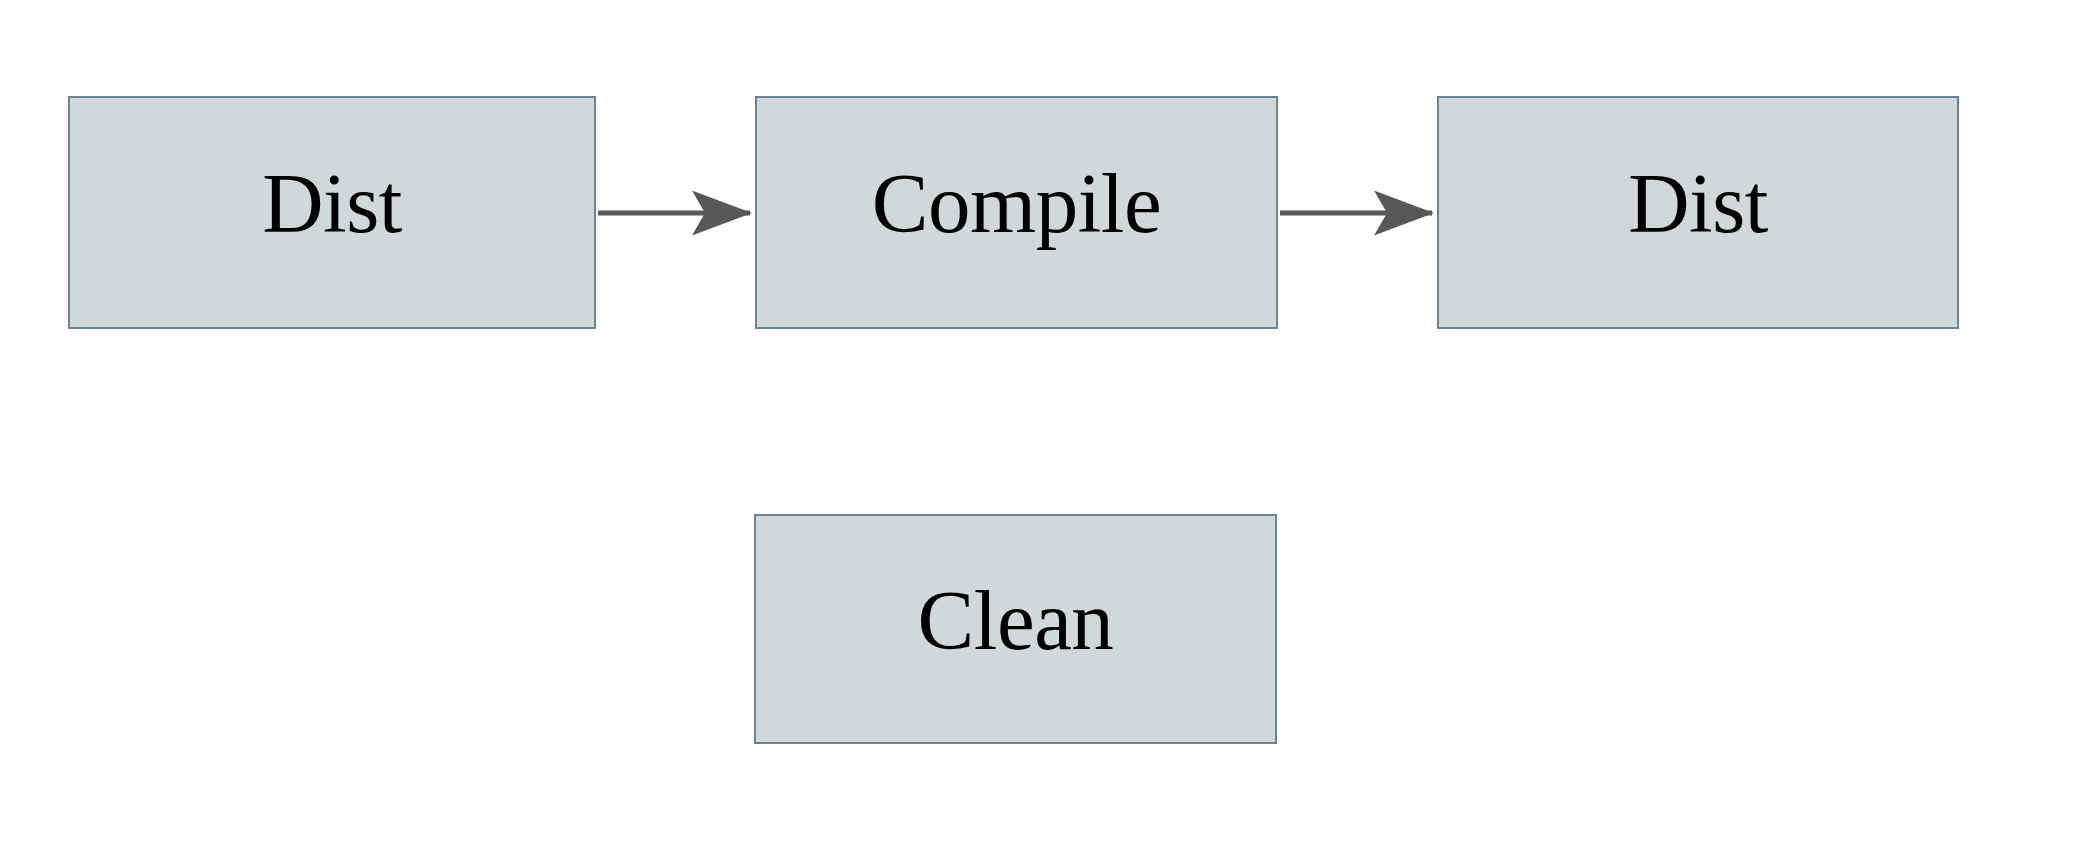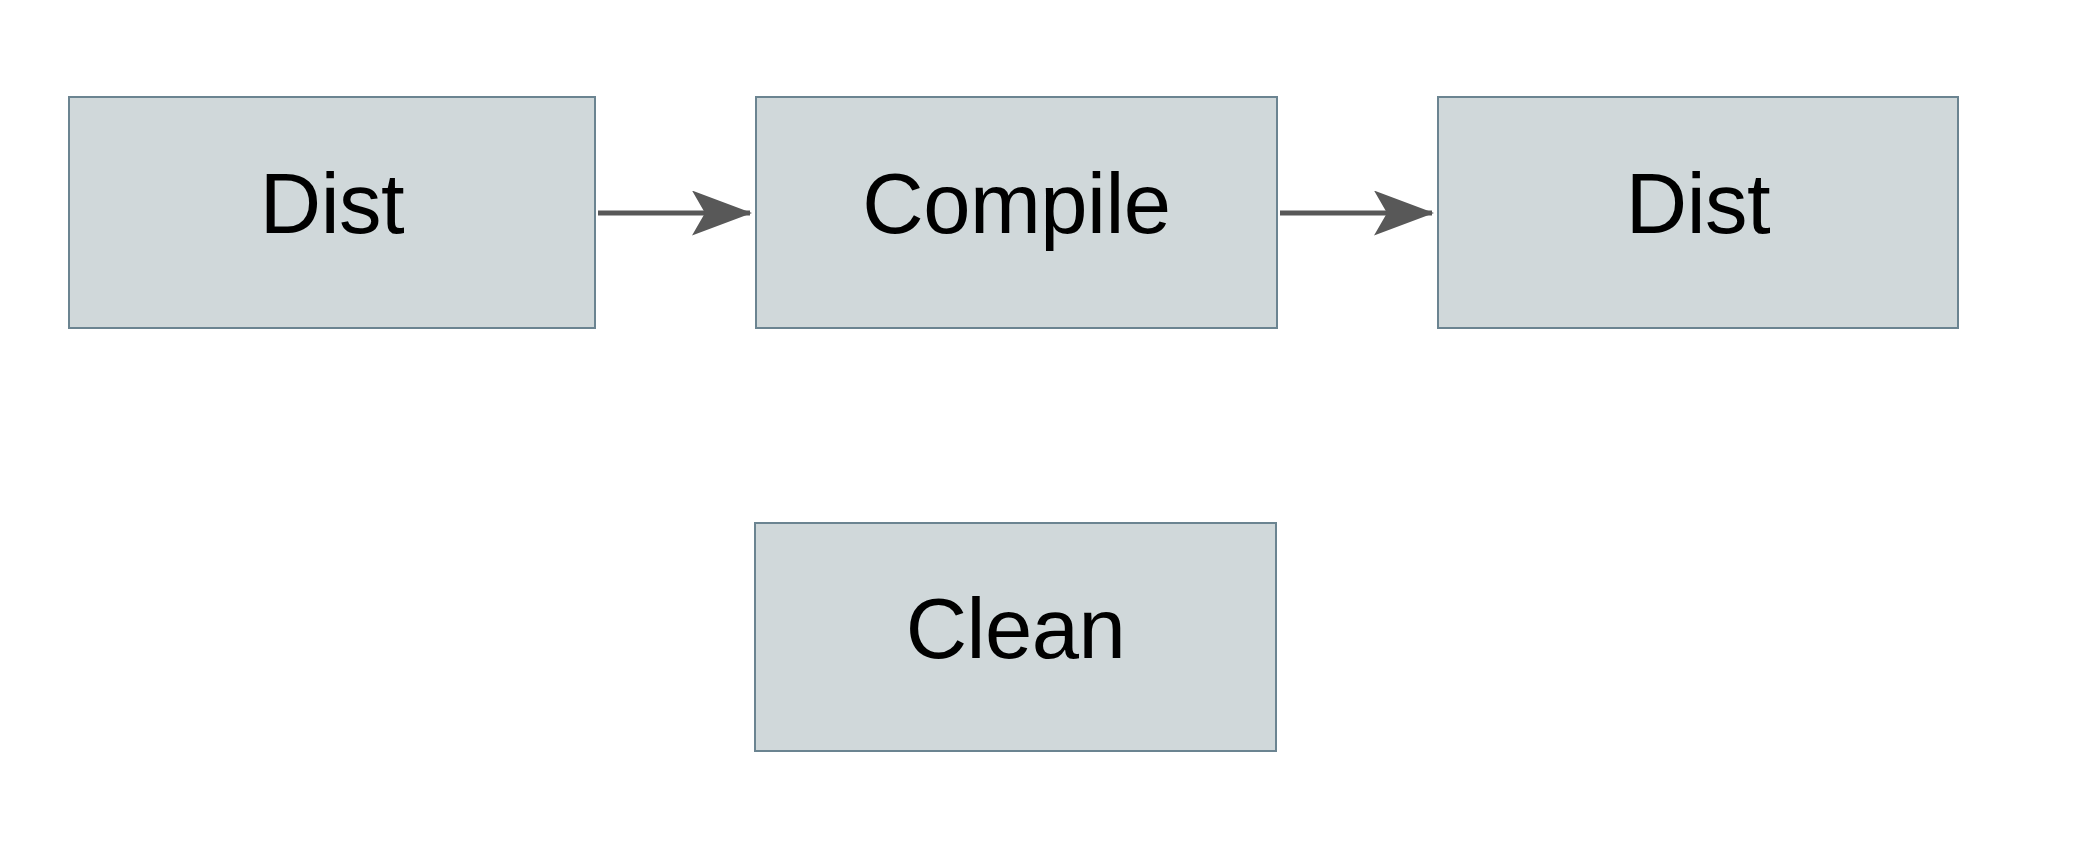--- a/index.html
+++ b/index.html
@@ -21,21 +21,21 @@
   .node {
     position: absolute;
     box-sizing: border-box;
     background: #d0d8da;
     border: 2px solid #6b8491;
     display: flex;
     align-items: center;
     justify-content: center;
   }
   .node-label {
-    font-family: Liberation Sans, sans-serif;
+    font-family: Liberation Serif, serif;
     font-size: 85px;
     line-height: 1;
     font-weight: 400;
     color: #000000;
     letter-spacing: -0.5px;
     white-space: nowrap;
     position: relative;
     top: -9px;
   }
   .edge-layer {
@@ -43,21 +43,21 @@
     left: 0;
     top: 0;
     width: 2078px;
     height: 848px;
     pointer-events: none;
   }
   
   #node-dist    { left: 68px;   top: 96px;  width: 528px; height: 233px; }
   #node-compile { left: 755px;  top: 96px;  width: 523px; height: 233px; }
   #node-init    { left: 1437px; top: 96px;  width: 522px; height: 233px; }
-  #node-clean   { left: 754px;  top: 514px; width: 523px; height: 230px; margin-top: 8px; }
+  #node-clean   { left: 754px;  top: 514px; width: 523px; height: 230px; }
 </style>
 </head>
 <body>
 
 <div id="canvas">
 
   <svg class="edge-layer" viewBox="0 0 2078 848" width="2078" height="848" xmlns="http://www.w3.org/2000/svg">
     <defs>
       <marker id="arrowhead" markerWidth="12" markerHeight="9" refX="11.6" refY="4.5" orient="auto" markerUnits="strokeWidth">
         <path d="M 0,0 L 12,4.5 L 0,9 L 2.6,4.5 Z" fill="#585858"></path>

